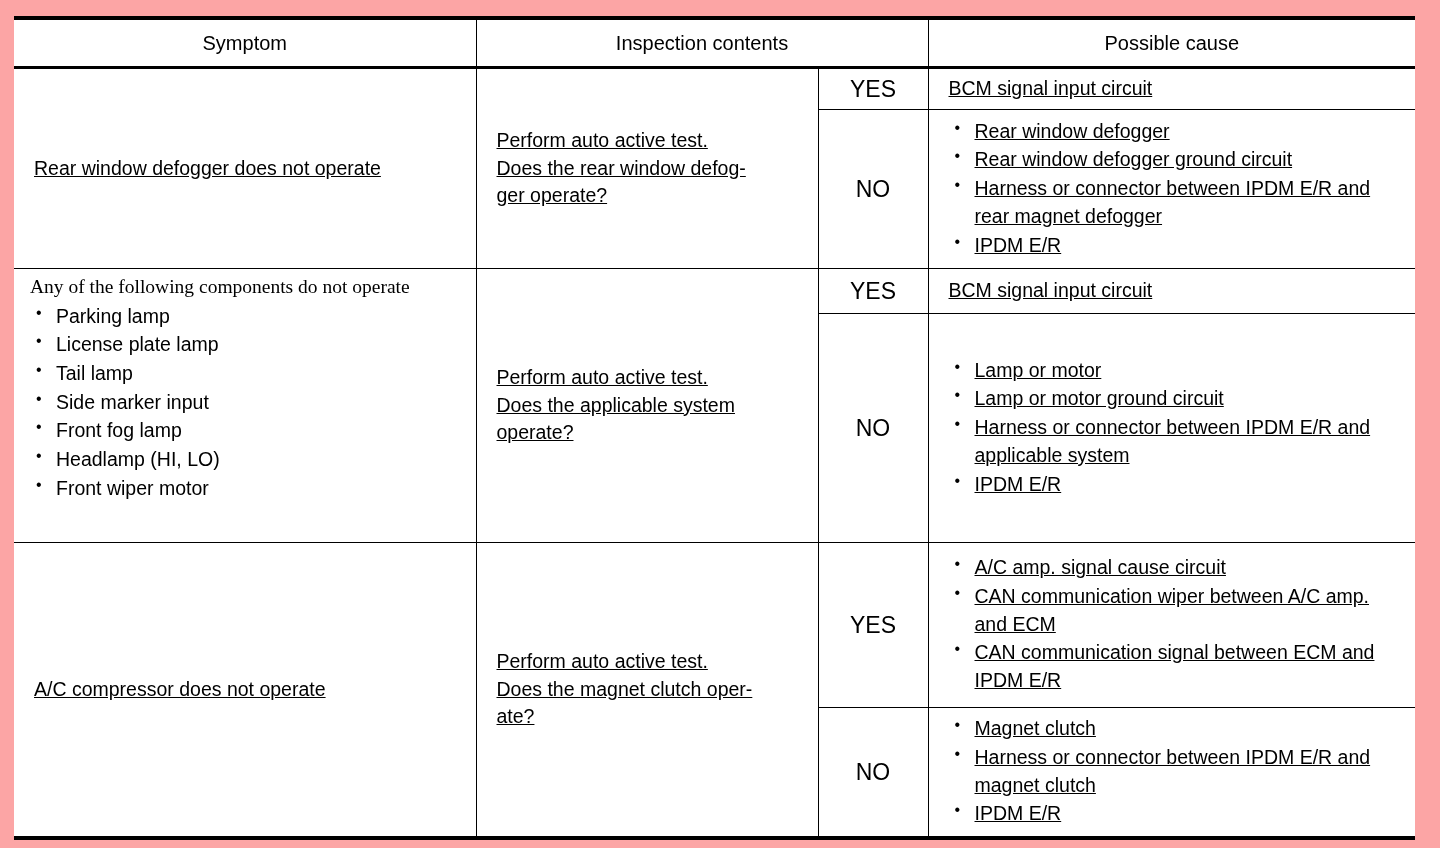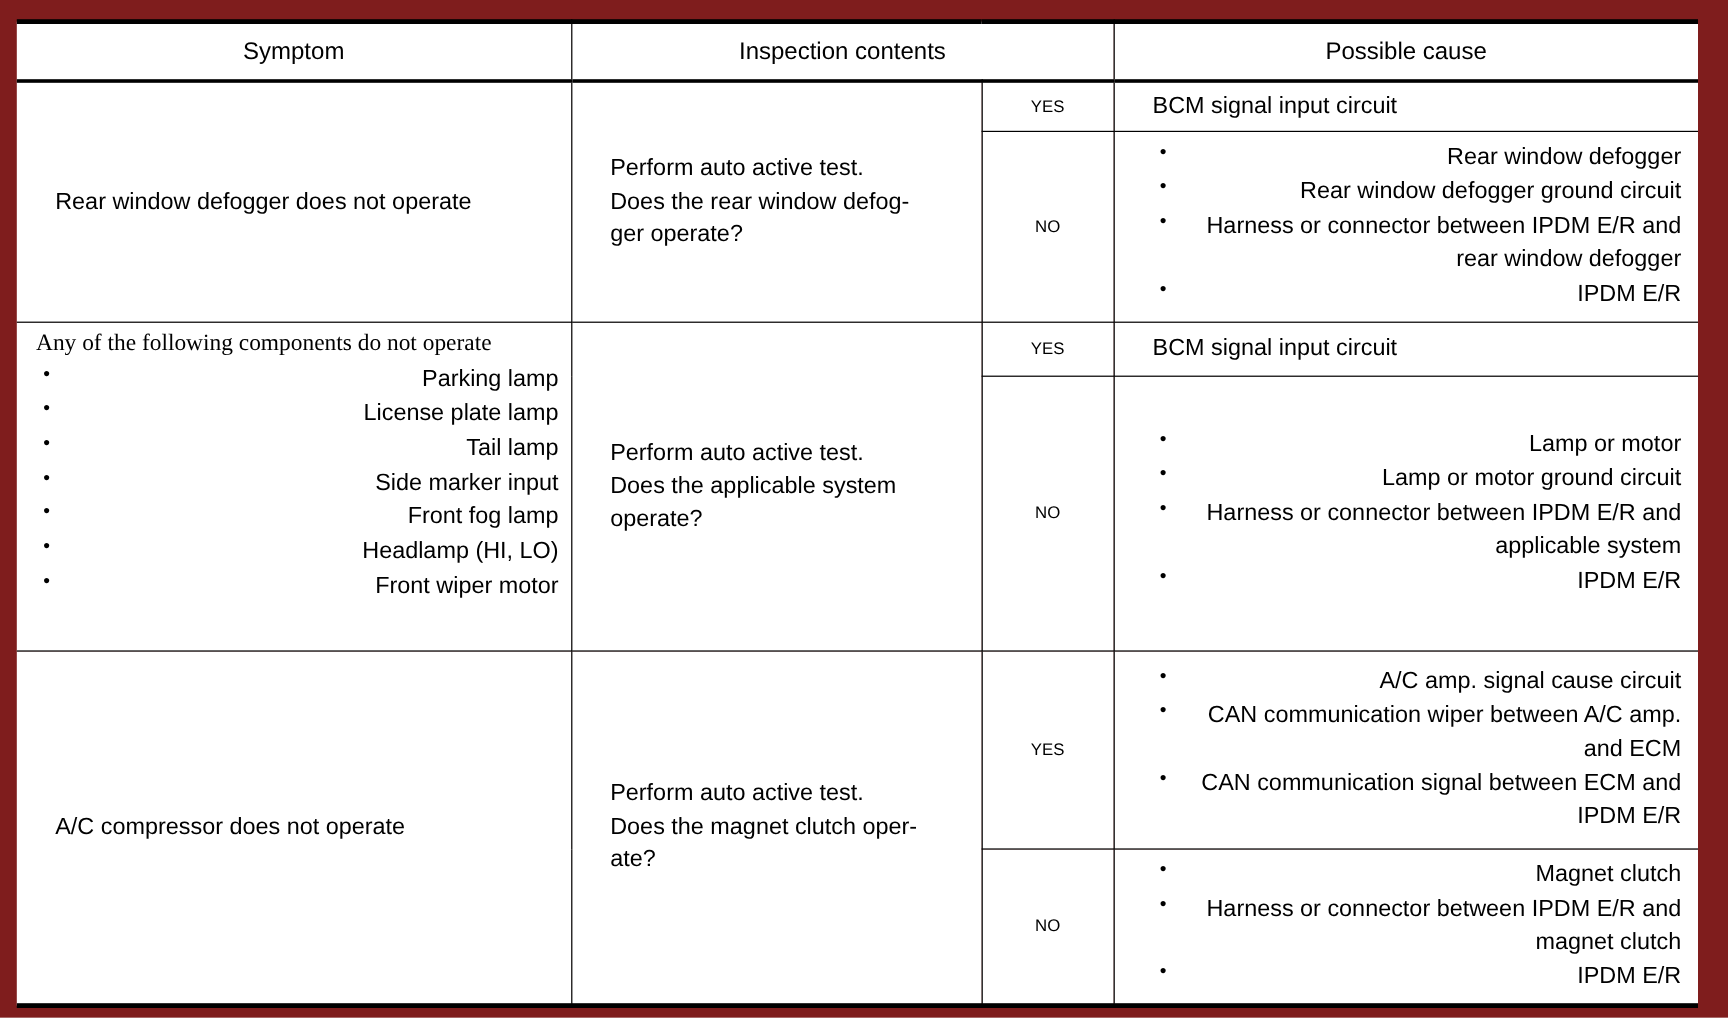--- a/index.html
+++ b/index.html
@@ -12,21 +12,21 @@
     height: 848px;
     font-family: "Liberation Sans", sans-serif;
     color: #000000;
     overflow: hidden;
   }
 
   .sheet {
     position: relative;
     width: 1440px;
     height: 848px;
-    background: #7f1d1d;
+    background: #fca5a5;
   }
 
   table.dtc-table {
     position: absolute;
     left: 14px;
     top: 16px;
     width: 1401px;
     border-collapse: collapse;
     table-layout: fixed;
     font-size: 19.5px;
@@ -54,39 +54,38 @@
   .col-yesno       { width: 110px; }
   .col-cause       { width: 487px; }
 
   th.hdr {
     text-align: center;
     height: 46px;
     font-size: 20px;
     border-bottom: 3px solid #000;
   }
 
-  .cell-pad { padding: 6px 14px 6px 32px; }
+  .cell-pad { padding: 6px 14px 6px 20px; text-decoration: underline; }
 
   td.symptom-cell   { vertical-align: middle; }
   td.inspect-cell   { vertical-align: middle; }
-  td.yesno-cell     { text-align: center; vertical-align: middle; font-size: 14px; }
+  td.yesno-cell     { text-align: center; vertical-align: middle; font-size: 23px; }
   td.cause-cell     { vertical-align: middle; }
 
   .txt-block { white-space: pre-line; }
 
   ul.blist {
     list-style: none;
     margin: 0;
     padding: 0;
   }
   ul.blist > li {
     position: relative;
     padding-left: 26px;
     margin: 0 0 1px 0;
-    text-align: right;
   }
   ul.blist > li::before {
     content: "\2022";
     position: absolute;
     left: 6px;
     top: -1px;
     font-size: 16px;
   }
 
   .sym-intro { padding: 4px 10px 2px 16px; font-family: Liberation Serif, serif; }
@@ -134,21 +133,21 @@
           </div>
         </td>
       </tr>
       <tr>
         <td class="yesno-cell" style="height:158px">NO</td>
         <td class="cause-cell">
           <div class="cell-pad">
             <ul class="blist">
               <li>Rear window defogger</li>
               <li>Rear window defogger ground circuit</li>
-              <li>Harness or connector between IPDM E/R and rear window defogger</li>
+              <li>Harness or connector between IPDM E/R and rear magnet defogger</li>
               <li>IPDM E/R</li>
             </ul>
           </div>
         </td>
       </tr>
 
       <tr>
         <td class="symptom-cell" rowspan="2" style="vertical-align:top">
           <div class="sym-intro">
             <div class="txt-block">Any of the following components do not operate</div>

